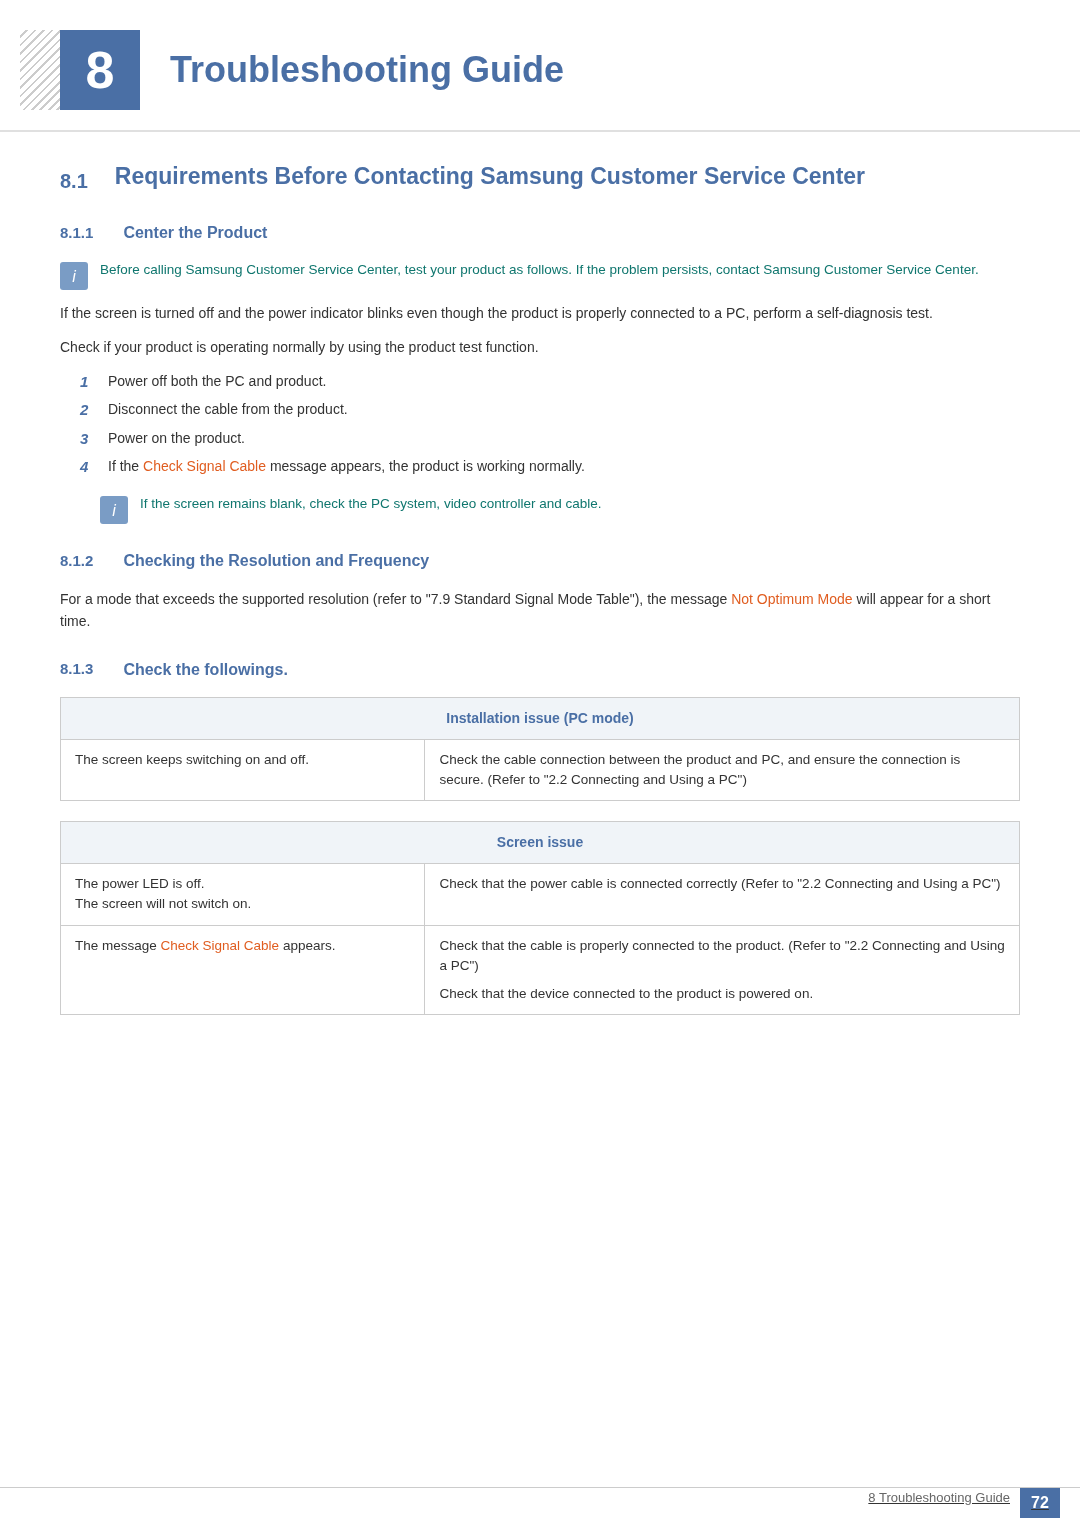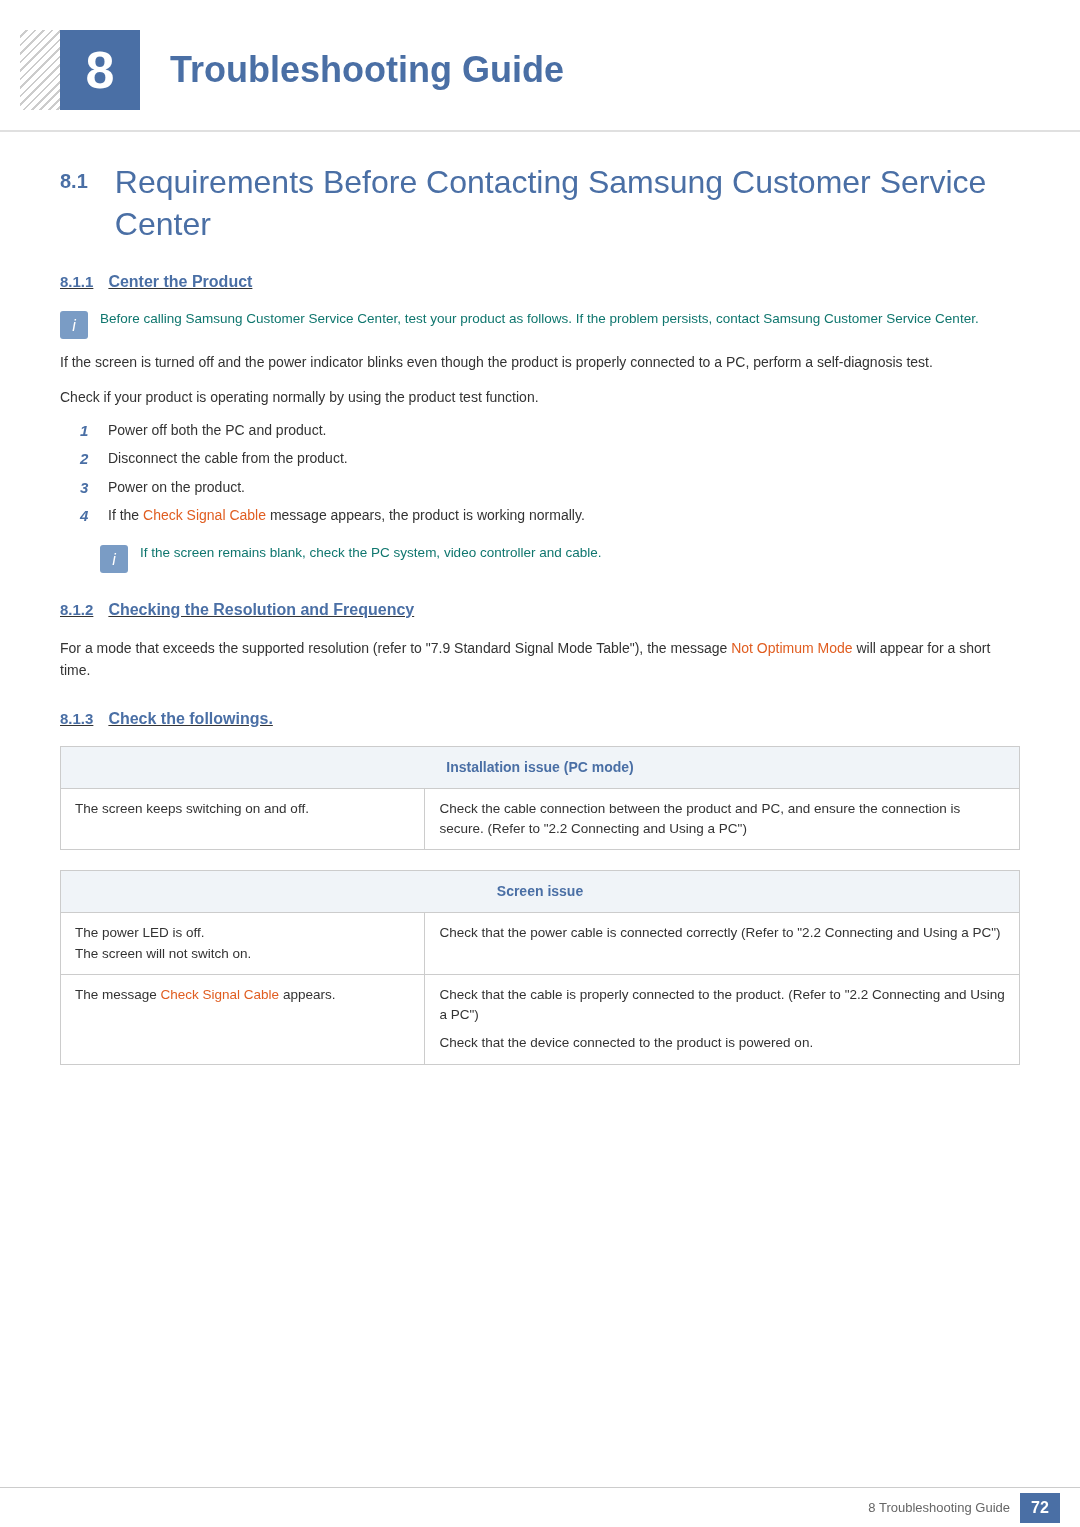--- a/index.html
+++ b/index.html
@@ -81,34 +81,33 @@
       margin-bottom: 25px;
     }
 
     .section-8-1-title .section-number {
       font-size: 20px;
       margin-top: 4px;
       flex-shrink: 0;
     }
 
     .section-8-1-title h2 {
-      font-size: 32px;
-      font-weight: normal;
+      font-size: 23px;
+      font-weight: bold;
       color: #4a6fa5;
       line-height: 1.3;
     }
 
     
     .subsection-header {
       display: flex;
       align-items: center;
-      gap: 15px;
+      gap: 30px;
       margin-bottom: 15px;
       margin-top: 25px;
-      text-decoration: underline;
     }
 
     .subsection-header .sub-number {
       color: #4a6fa5;
       font-size: 15px;
       font-weight: bold;
     }
 
     .subsection-header h3 {
       color: #4a6fa5;
@@ -219,24 +218,25 @@
     }
 
     
     .page-footer {
       position: absolute;
       bottom: 0;
       left: 0;
       right: 0;
       height: 40px;
       display: flex;
-      align-items: center;
+      align-items: flex-start;
       justify-content: flex-end;
       padding: 0 20px;
       border-top: 1px solid #ccc;
+      text-decoration: underline;
     }
 
     .footer-text {
       font-size: 13px;
       color: #666;
       margin-right: 10px;
     }
 
     .footer-page-box {
       background: #4a6fa5;

